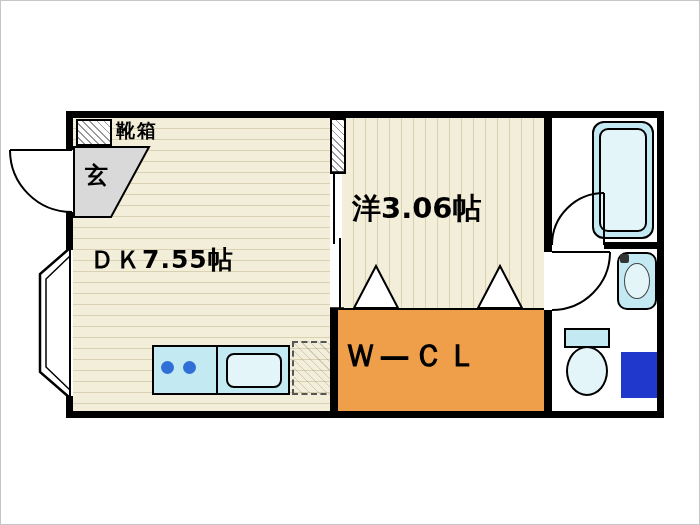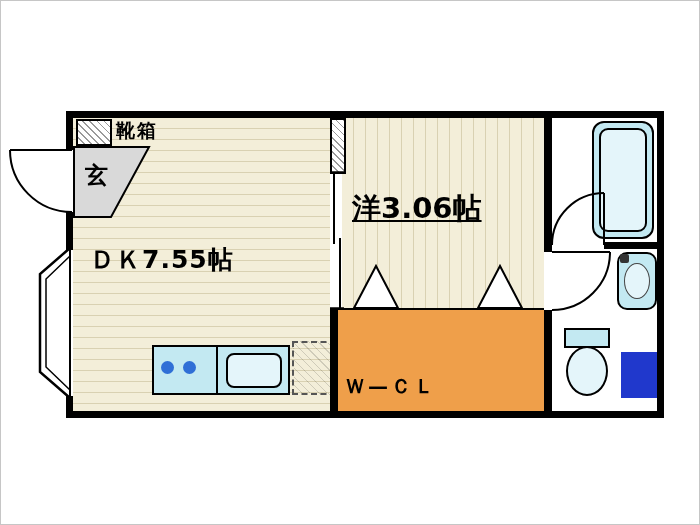--- a/index.html
+++ b/index.html
@@ -82,16 +82,16 @@
 
     <line x1="334" y1="172" x2="334" y2="244" stroke="#000" stroke-width="2"></line>
     <line x1="340" y1="238" x2="340" y2="308" stroke="#000" stroke-width="2"></line>
     <line x1="330" y1="172" x2="344" y2="172" stroke="#000" stroke-width="1.5"></line>
     <line x1="330" y1="308" x2="344" y2="308" stroke="#000" stroke-width="1.5"></line>
   </svg>
 
   <div class="label" style="left:116px;top:120px;font-size:19px;letter-spacing:2px;">靴箱</div>
   <div class="label" style="left:85px;top:162px;font-size:23px;">玄</div>
   <div class="label" style="left:90px;top:246px;font-size:25px;letter-spacing:1px;">ＤＫ7.55帖</div>
-  <div class="label" style="left:352px;top:192px;font-size:29px;text-decoration:underline;">洋3.06帖</div>
-  <div class="label" style="left:345px;top:338px;font-size:20px;letter-spacing:3px;margin-top:37px;">Ｗ—ＣＬ</div>
+  <div class="label" style="left:352px;top:192px;font-size:29px;">洋3.06帖</div>
+  <div class="label" style="left:345px;top:338px;font-size:31px;letter-spacing:3px;">Ｗ—ＣＬ</div>
 
 </div>
 
 </body></html>

